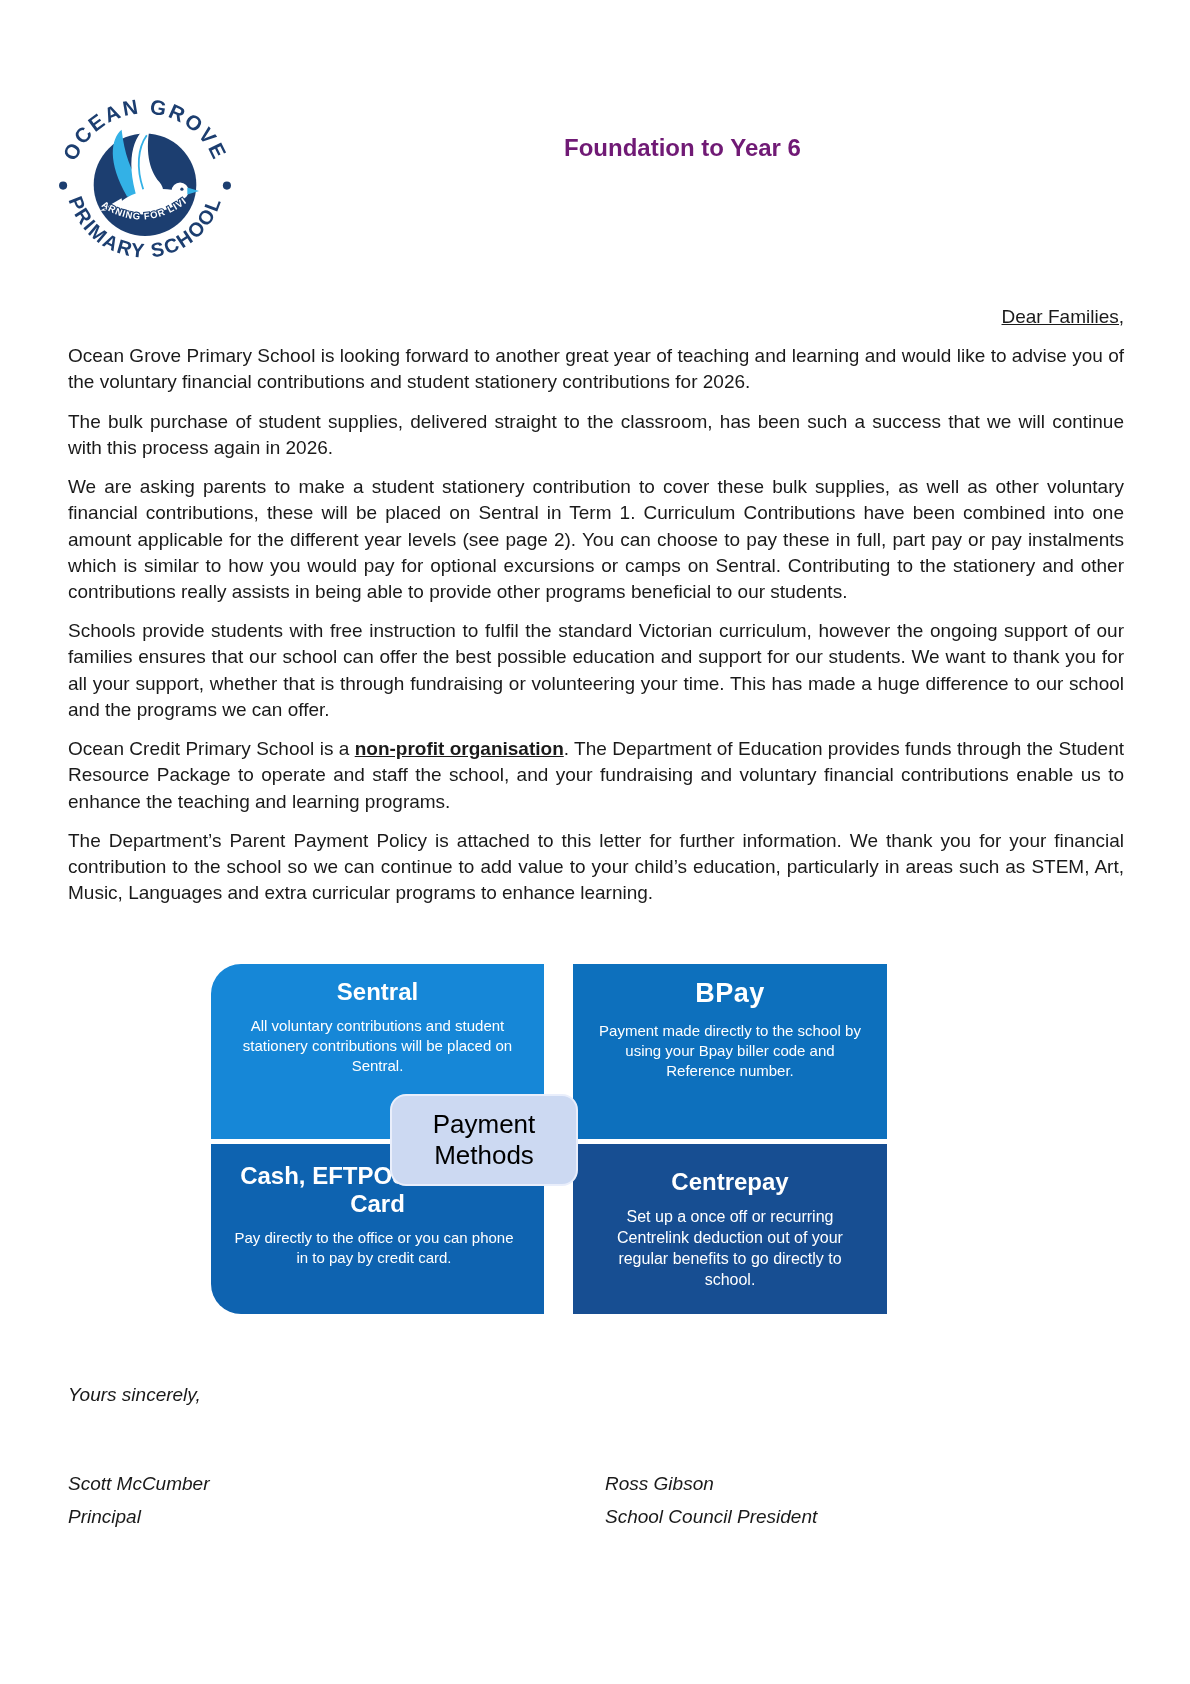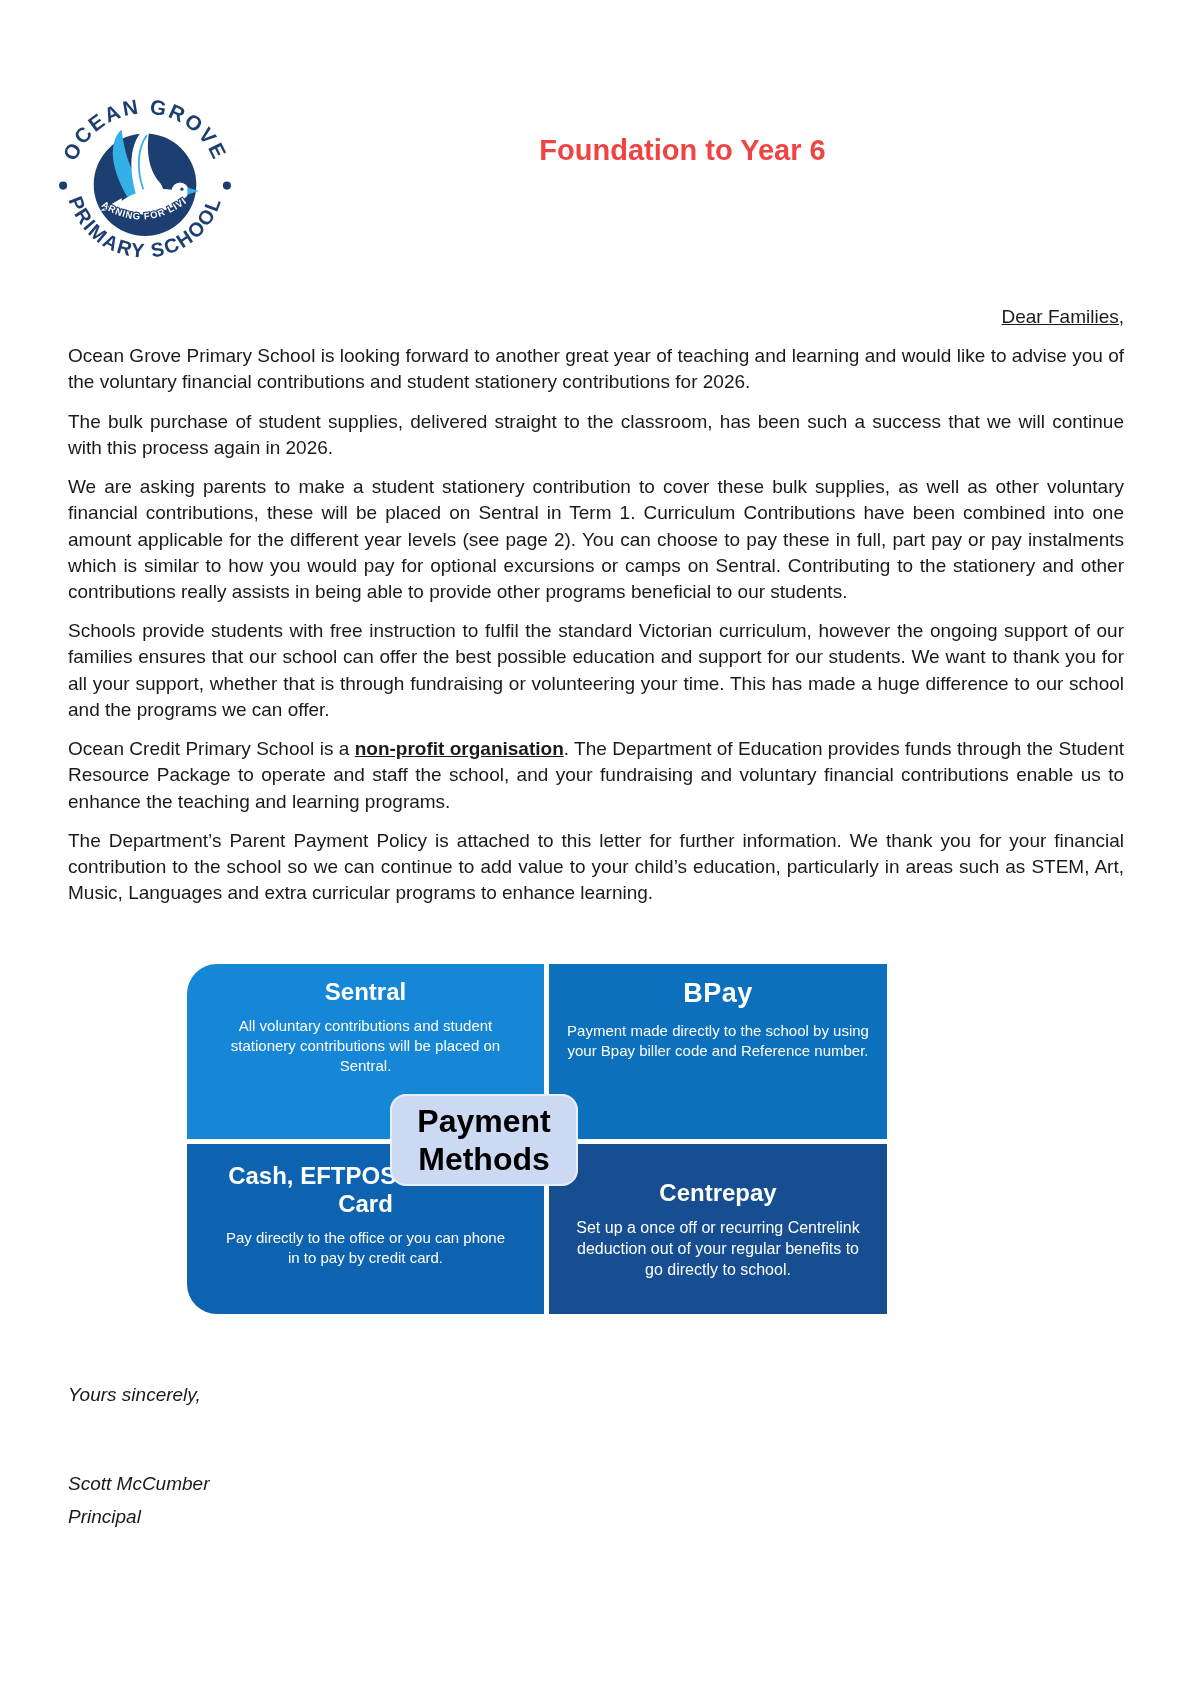--- a/index.html
+++ b/index.html
@@ -15,58 +15,59 @@
   }
   
   .header { display: flex; padding: 92px 60px 0 55px; }
   .logo-wrap { width: 180px; height: 180px; flex: 0 0 auto; }
   .title-block { flex: 1; text-align: center; padding-top: 42px; }
   .doc-title {
     font-size: 31px; font-weight: 700; letter-spacing: 0.2px;
     color: #1f3864; margin-bottom: 12px;
   }
   .doc-subtitle {
-    font-size: 29px; font-weight: 700; color: #ef4444;
+    font-size: 24px; font-weight: 700; color: #701a75;
   }
   
   .letter { margin: 32px 66px 0 68px; font-size: 19px; line-height: 1.38; }
   .letter p { margin-bottom: 13px; text-align: justify; }
   .letter p.no-just { text-align: right; text-decoration: underline; }
   .emph { font-weight: 700; text-decoration: underline; }
   
   .pm-grid {
     position: relative;
     margin: 58px 0 0 187px;
     width: 700px; height: 350px;
     display: grid;
     grid-template-columns: 357px 338px;
     grid-template-rows: 175px 170px;
     gap: 5px;
   }
   .pm-cell {
     color: #fff; text-align: center;
-    display: flex; flex-direction: column; align-items: center;
+    display: flex; flex-direction: column; 
     padding: 14px 18px 0 18px;
+    margin-left: 24px;
   }
   .pm-cell .pm-title { font-weight: 700; font-size: 24px; margin-bottom: 10px; }
   .pm-cell .pm-body { font-size: 15px; line-height: 1.32; max-width: 305px; }
   .pm-sentral { border-radius: 30px 0 0 0; }
   .pm-bpay .pm-title { font-size: 27px; letter-spacing: 0.5px; margin-bottom: 12px; }
   .pm-cash { border-radius: 0 0 0 30px; padding-top: 18px; }
   .pm-cash .pm-body { max-width: 290px; }
   .pm-centrepay { justify-content: center; padding-top: 0; }
   .pm-centrepay .pm-body { font-size: 16px; max-width: 315px; }
   .pm-center-label {
     position: absolute; left: 203px; top: 130px;
     width: 188px; height: 92px;
     border-radius: 16px;
     border: 2px solid #e9eefb;
     display: flex; align-items: center; justify-content: center;
     text-align: center;
-    font-size: 32px; font-weight: 700; line-height: 1.2; color: #000;
+    font-size: 26px; font-weight: 400; line-height: 1.2; color: #000;
     padding: 0 22px;
   }
   
   .closing { margin: 68px 66px 0 68px; font-size: 19px; line-height: 1.4; font-style: italic; }
   .signoff { margin-bottom: 62px; }
   .sig-row { display: flex; }
   .sig-col-left { width: 537px; flex: 0 0 auto; }
   .sig-name { margin-bottom: 6px; }
 </style>
 </head>
@@ -143,14 +144,18 @@
   <div class="pm-center-label" style="background-color: rgb(204, 217, 242);">Payment Methods</div>
 </div>
 
 <div class="closing">
   <div class="signoff">Yours sincerely,</div>
   <div class="sig-row">
     <div class="sig-col-left">
       <div class="sig-name">Scott McCumber</div>
       <div class="sig-role">Principal</div>
     </div>
+    <div class="sig-col-right">
+      <div class="sig-name">Ross Gibson</div>
+      <div class="sig-role">School Council President</div>
+    </div>
   </div>
 </div>
 
 </body></html>

